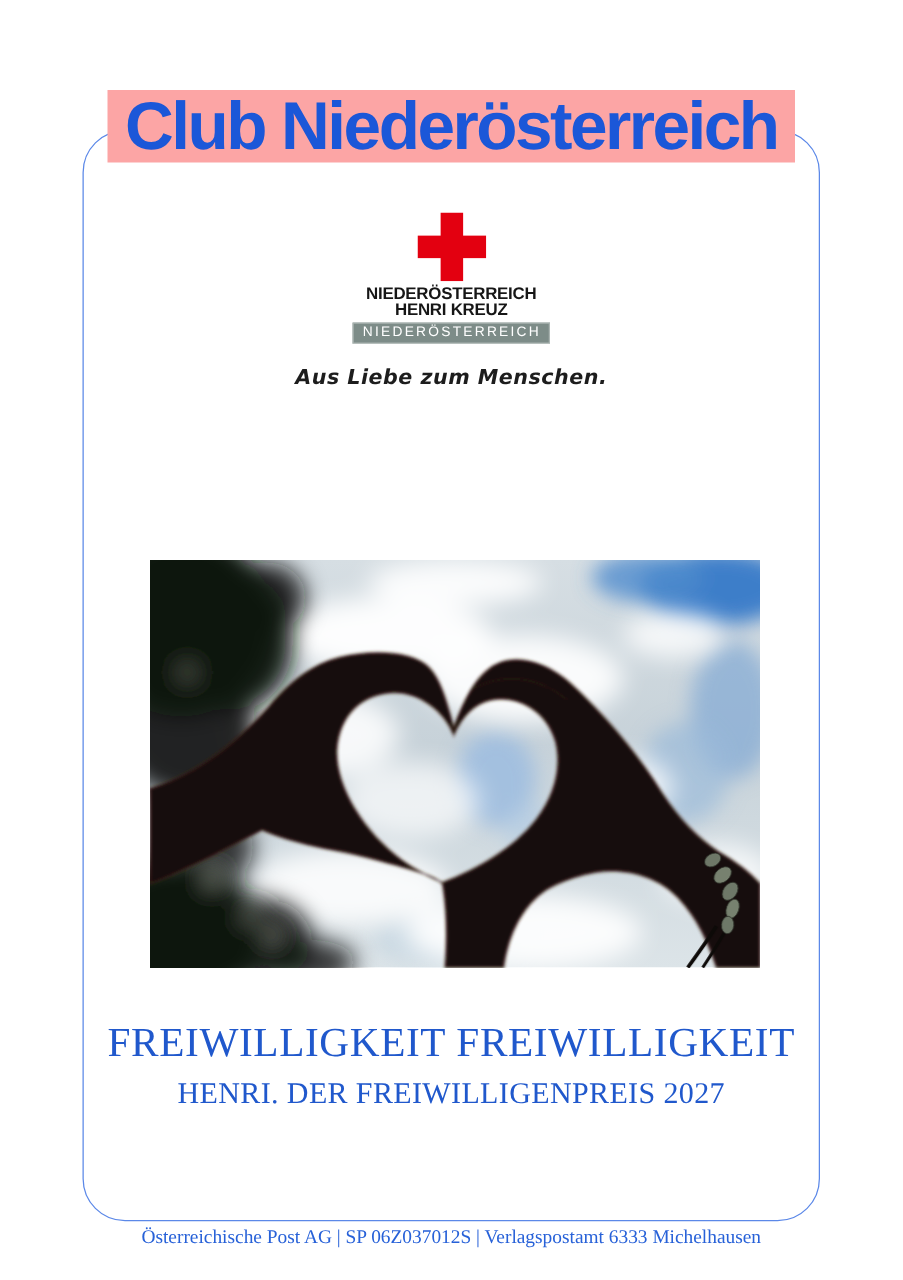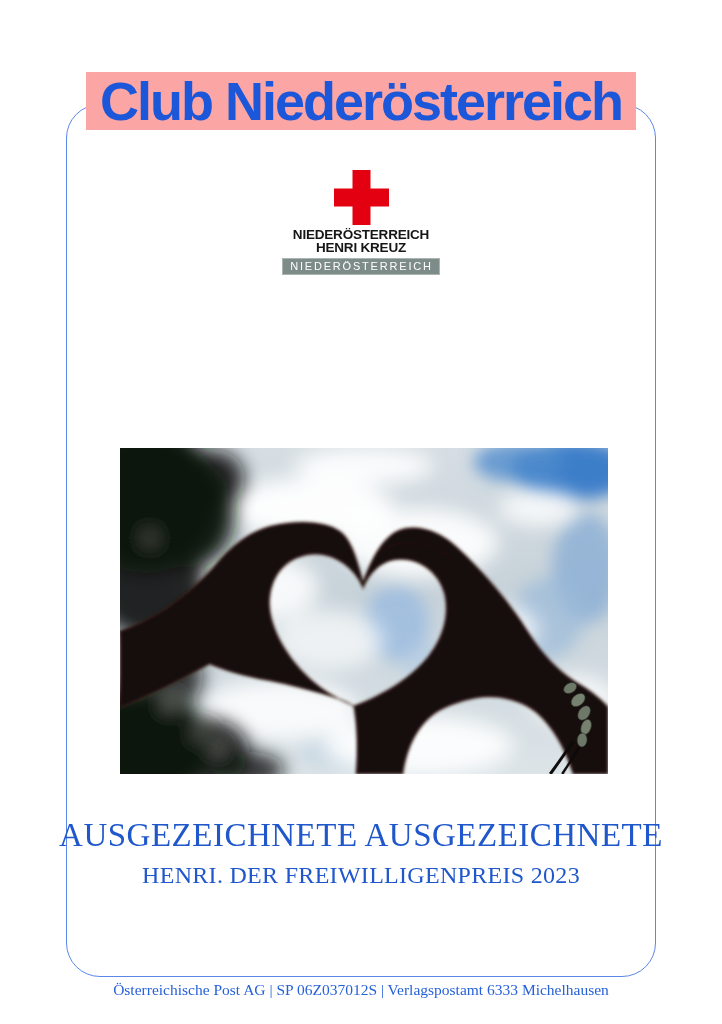--- a/index.html
+++ b/index.html
@@ -76,20 +76,21 @@
 <div class="logo-block">
   <svg class="red-cross" viewBox="0 0 55 55" aria-hidden="true">
     <rect x="18.5" y="0" width="18" height="55" fill="var(--cross-red)"></rect>
     <rect x="0" y="18.5" width="55" height="18" fill="var(--cross-red)"></rect>
   </svg>
   <div class="org-name">
     <div>NIEDERÖSTERREICH</div>
     <div>HENRI KREUZ</div>
   </div>
   <div class="region-bar">NIEDERÖSTERREICH</div>
+  <div class="tagline">Aus Liebe zum Menschen.</div>
 </div>
 
 <div class="cover-photo">
   <svg viewBox="0 0 490 326" preserveAspectRatio="none">
     <defs>
       <linearGradient id="sky" x1="0" y1="0" x2="0" y2="1">
         <stop offset="0" stop-color="#d6dee3"></stop>
         <stop offset="0.45" stop-color="#c7d2d9"></stop>
         <stop offset="1" stop-color="#dce4e8"></stop>
       </linearGradient>
@@ -189,15 +190,15 @@
       <path d="M462,297 C456,308 450,317 444,326" fill="none" stroke="#0d0a08" stroke-width="2.5"></path>
       <ellipse cx="452" cy="240" rx="7" ry="5" fill="#6e7868" stroke="#2a2e26" stroke-width="0.6" transform="rotate(-30 452 240)"></ellipse>
       <ellipse cx="460" cy="252" rx="8" ry="5.5" fill="#77816f" stroke="#2a2e26" stroke-width="0.6" transform="rotate(-40 460 252)"></ellipse>
       <ellipse cx="466" cy="265" rx="8" ry="5.5" fill="#6e7868" stroke="#2a2e26" stroke-width="0.6" transform="rotate(-55 466 265)"></ellipse>
       <ellipse cx="468" cy="279" rx="8" ry="5" fill="#77816f" stroke="#2a2e26" stroke-width="0.6" transform="rotate(-70 468 279)"></ellipse>
       <ellipse cx="464" cy="292" rx="7" ry="5" fill="#6e7868" stroke="#2a2e26" stroke-width="0.6" transform="rotate(-85 464 292)"></ellipse>
     </g>
   </svg>
 </div>
 
-<div class="main-title">AUSGEZEICHNETE AUSGEZEICHNETE</div>
-<div class="subtitle">HENRI. DER FREIWILLIGENPREIS 2023</div>
+<div class="main-title">FREIWILLIGKEIT FREIWILLIGKEIT</div>
+<div class="subtitle">HENRI. DER FREIWILLIGENPREIS 2027</div>
 <div class="imprint">Österreichische Post AG | SP 06Z037012S | Verlagspostamt 6333 Michelhausen</div>
 
 </body></html>

